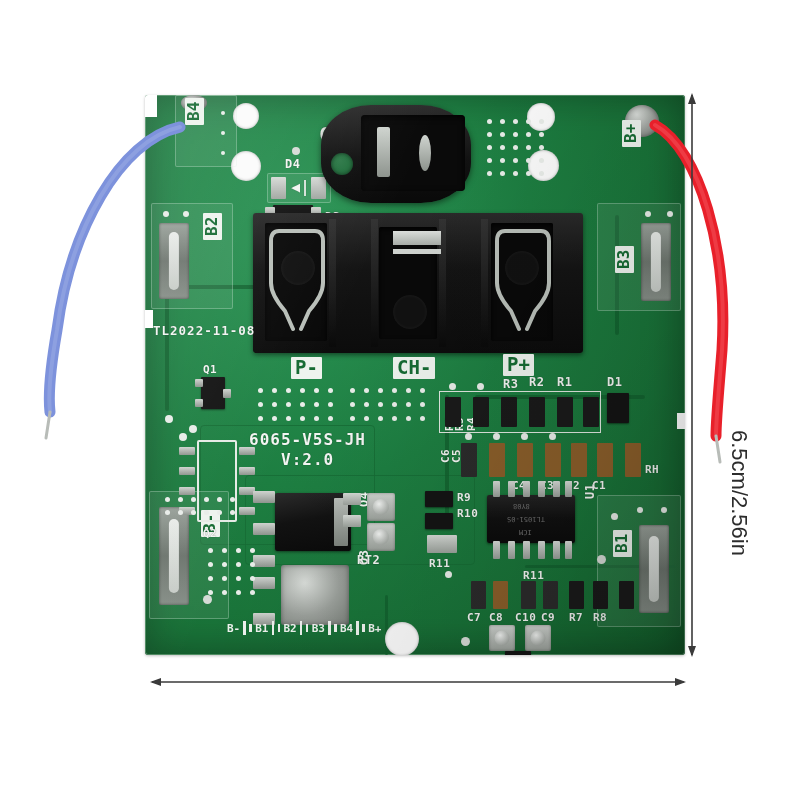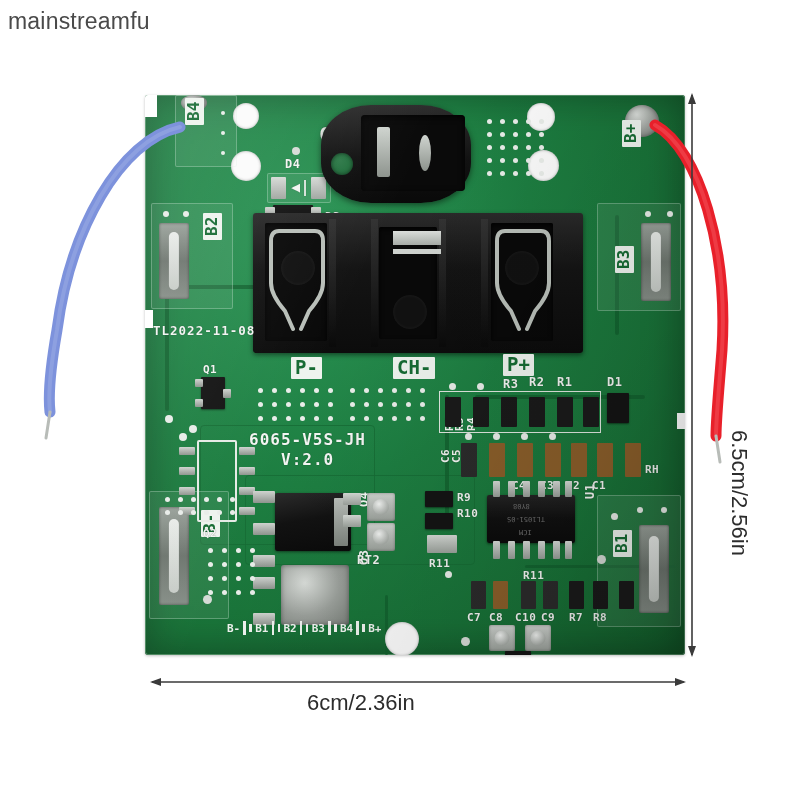--- a/index.html
+++ b/index.html
@@ -163,21 +163,20 @@
     position:absolute; color:#2c2c2c; font-size:22px;
     font-family:"Liberation Sans", sans-serif; white-space:nowrap;
   }
   .dim-v{ transform-origin:left top; transform:rotate(90deg); }
 </style>
 </head>
 <body>
 
 <div id="stage">
 
-  <div class="watermark">mainstreamfu</div>
 
   <div class="board">
     <div class="edge-rim"></div>
 
     <div class="notch" style="left:0;top:0;width:12px;height:22px;"></div>
     <div class="notch" style="left:0;top:215px;width:8px;height:18px;"></div>
     <div class="notch" style="right:0;top:318px;width:8px;height:16px;"></div>
 
     <div class="trace" style="left:20px;top:190px;width:130px;height:4px;"></div>
     <div class="trace" style="left:20px;top:196px;width:4px;height:120px;"></div>
@@ -593,15 +592,14 @@
     </g>
 
     <g>
       <line x1="152" y1="682" x2="684" y2="682" stroke="#3a3a3a" stroke-width="1.6"></line>
       <polygon points="150,682 161,678 161,686" fill="#3a3a3a"></polygon>
       <polygon points="686,682 675,678 675,686" fill="#3a3a3a"></polygon>
     </g>
   </svg>
 
   <div class="dim-label dim-v" style="left:752px;top:430px;">6.5cm/2.56in</div>
-  <div class="dim-label" style="left:307px;top:690px;">6cm/2.36in</div>
 
 </div>
 
 </body></html>

